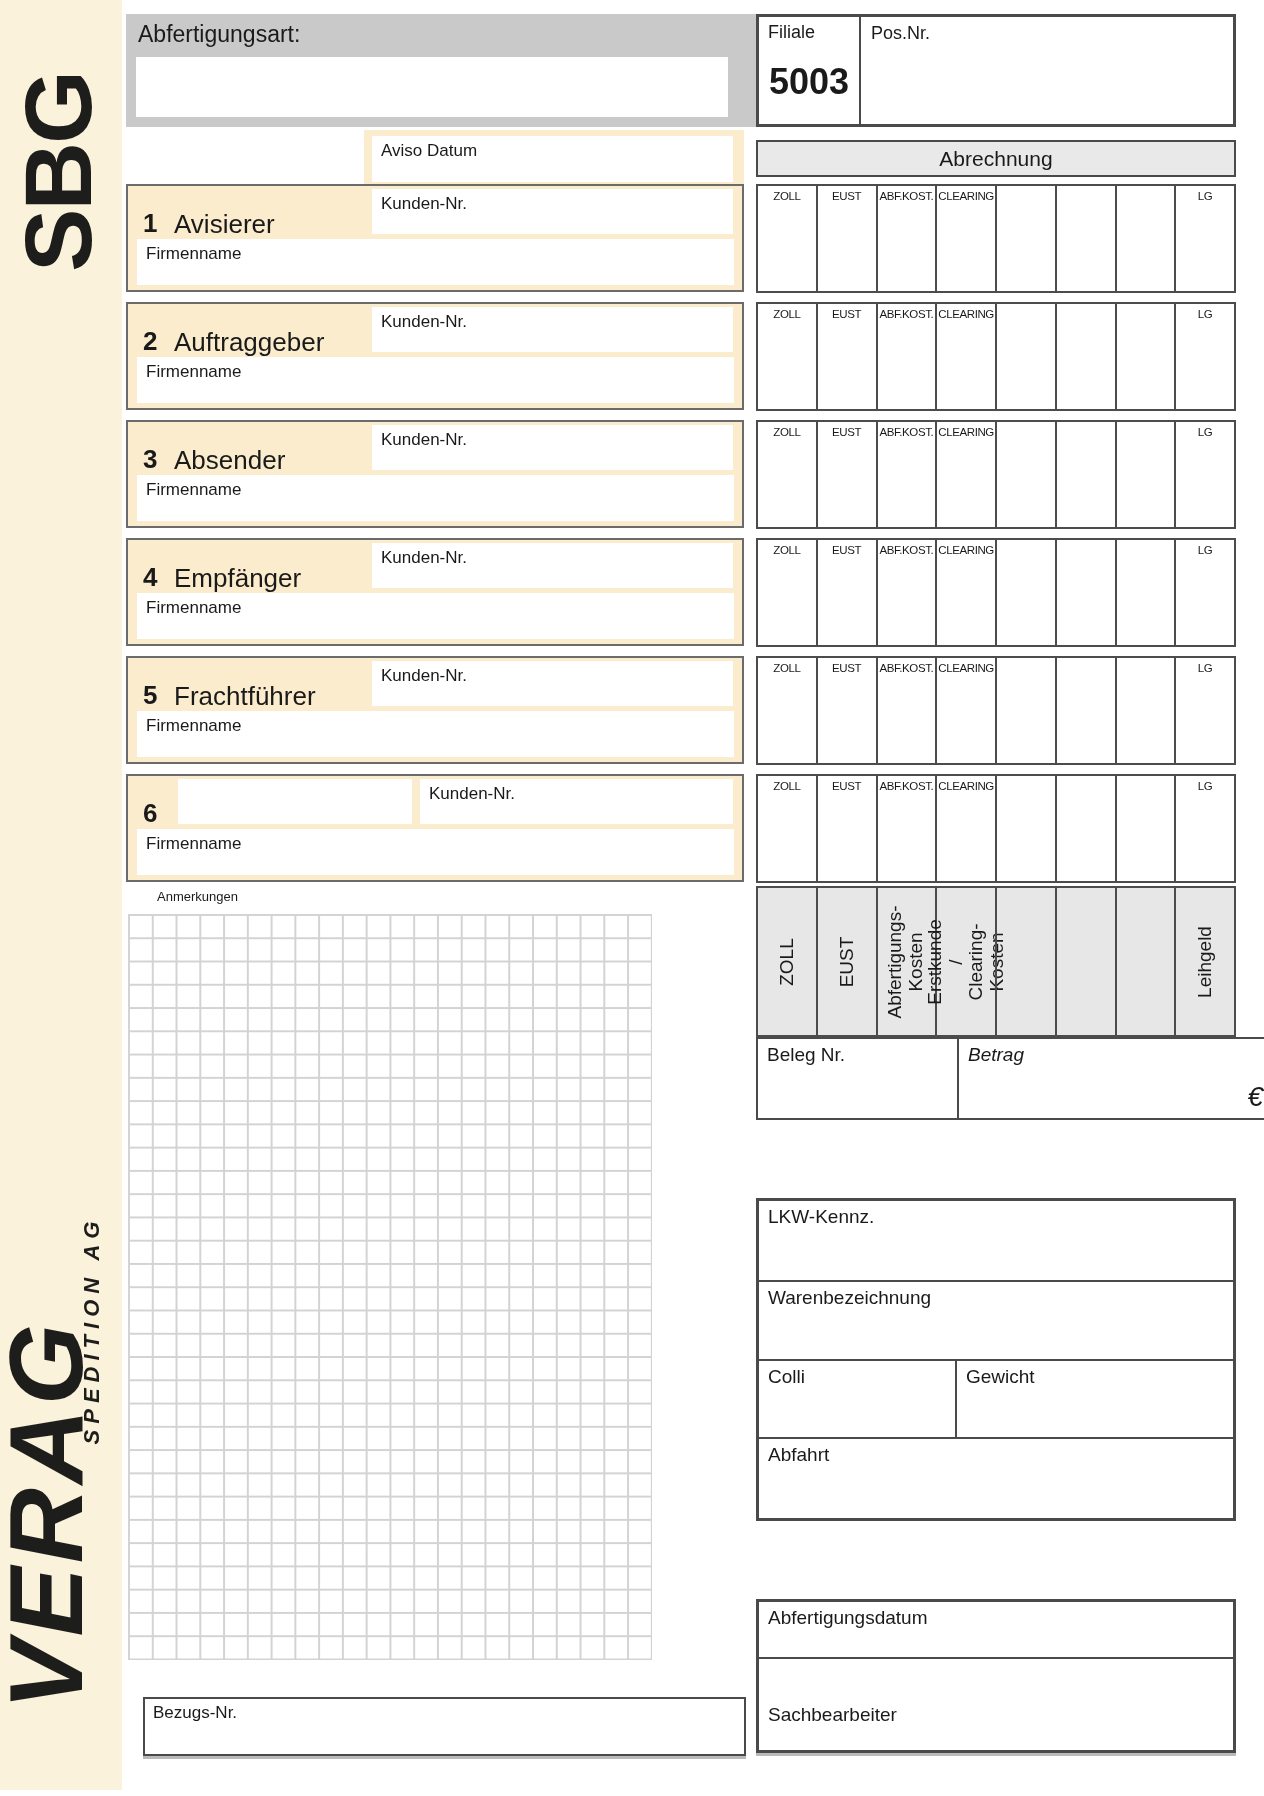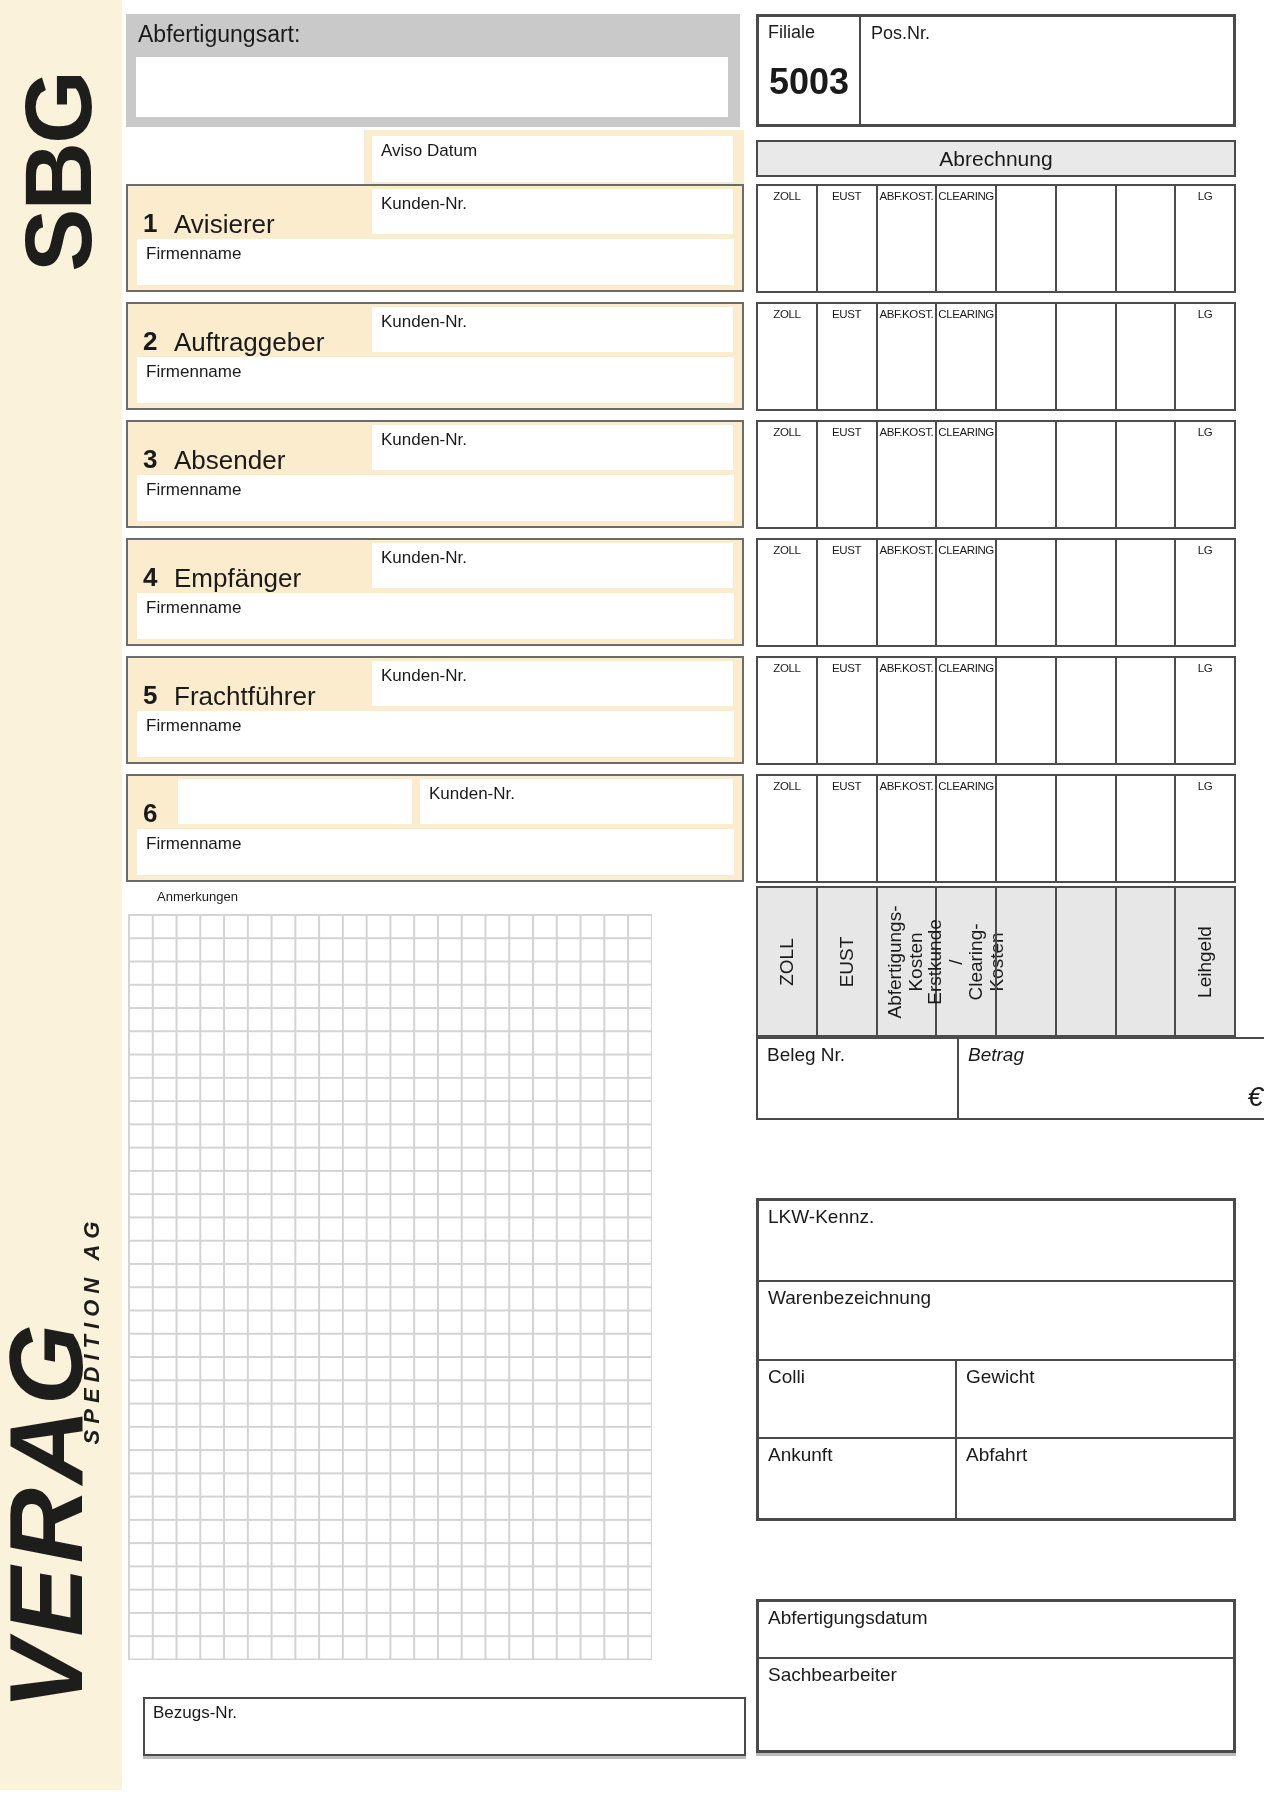--- a/index.html
+++ b/index.html
@@ -8,21 +8,21 @@
   .abs{position:absolute;}
 
   
   .sidebar{left:0;top:0;width:122px;height:1790px;background:#fbf2dc;}
   .rot{position:absolute;white-space:nowrap;transform:translate(-50%,-50%) rotate(-90deg);color:#1d1d1b;}
   .sbg-logo{left:58px;top:172px;font-size:95px;font-weight:900;letter-spacing:-2px;}
   .verag-logo{left:46px;top:1515px;font-size:104px;font-weight:900;font-style:italic;letter-spacing:4px;}
   .spedition-logo{left:92px;top:1330px;font-size:22px;font-weight:700;font-style:italic;letter-spacing:6px;}
 
   
-  .abf-box{left:126px;top:14px;width:614px;height:113px;background:#c9c9c9;}
+  .abf-box{left:126px;top:14px;width:614px;height:113px;background:#c9c9c9;padding-left:25px;}
   .abf-label{position:absolute;left:12px;top:7px;font-size:23px;}
   .abf-input{position:absolute;left:10px;top:43px;width:592px;height:60px;background:#fff;}
 
   
   .filiale-box{left:756px;top:14px;width:480px;height:113px;border:3px solid #4a4a4a;background:#fff;box-sizing:border-box;}
   .filiale-cell{position:absolute;left:0;top:0;width:100px;height:107px;border-right:2.5px solid #4a4a4a;}
   .small-cap{position:absolute;left:9px;top:5px;font-size:18px;}
   .filiale-value{position:absolute;left:10px;top:44px;font-size:36px;font-weight:700;letter-spacing:0;}
   .posnr-label{position:absolute;left:112px;top:6px;font-size:18px;}
 
@@ -75,21 +75,21 @@
   .r2{height:79px;border-bottom:2.5px solid #4a4a4a;}
   .r3{height:78px;border-bottom:2.5px solid #4a4a4a;display:flex;}
   .r4{height:79px;display:flex;}
   .half-l{position:relative;width:196px;border-right:2.5px solid #4a4a4a;}
   .half-r{position:relative;flex:1;}
 
   
   .proc-box{left:756px;top:1599px;width:480px;height:154px;border:3px solid #4a4a4a;background:#fff;
             box-sizing:border-box;box-shadow:0 3px 0 rgba(130,130,130,.55);}
   .proc-r1{position:relative;height:55px;border-bottom:2.5px solid #4a4a4a;}
-  .proc-r2{position:relative;height:93px;}
+  .proc-r2{position:relative;height:93px;margin-top:40px;}
 
   
   .bezug-box{left:143px;top:1697px;width:603px;height:59px;border:2.5px solid #4a4a4a;background:#fff;
              box-sizing:border-box;box-shadow:0 3px 0 rgba(130,130,130,.55);}
   .bezug-label{position:absolute;left:8px;top:4px;font-size:17px;}
 </style>
 </head>
 <body>
 
 <div id="page">
@@ -300,23 +300,20 @@
     </div>
     <div class="lkw-row r3">
       <div class="half-l">
         <span class="cell-label">Colli</span>
       </div>
       <div class="half-r">
         <span class="cell-label">Gewicht</span>
       </div>
     </div>
     <div class="lkw-row r4">
-      <div class="half-l">
-        <span class="cell-label">Ankunft</span>
-      </div>
       <div class="half-r">
         <span class="cell-label">Abfahrt</span>
       </div>
     </div>
   </div>
 
   <div class="abs proc-box">
     <div class="proc-r1">
       <span class="cell-label">Abfertigungsdatum</span>
     </div>

